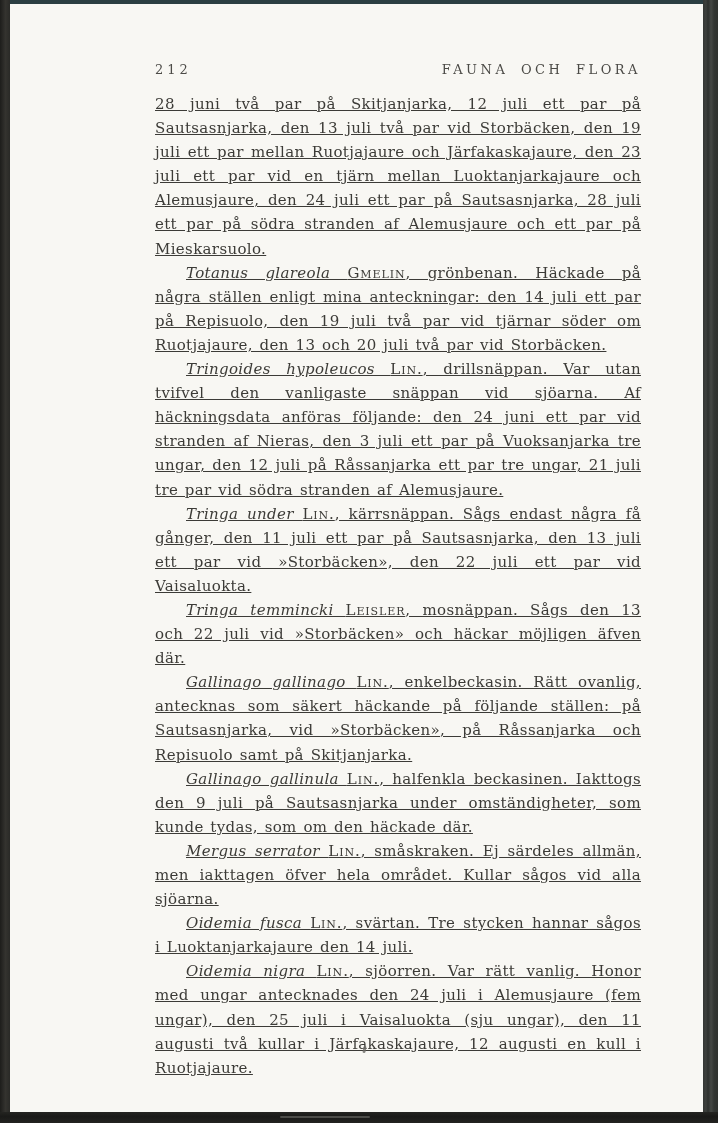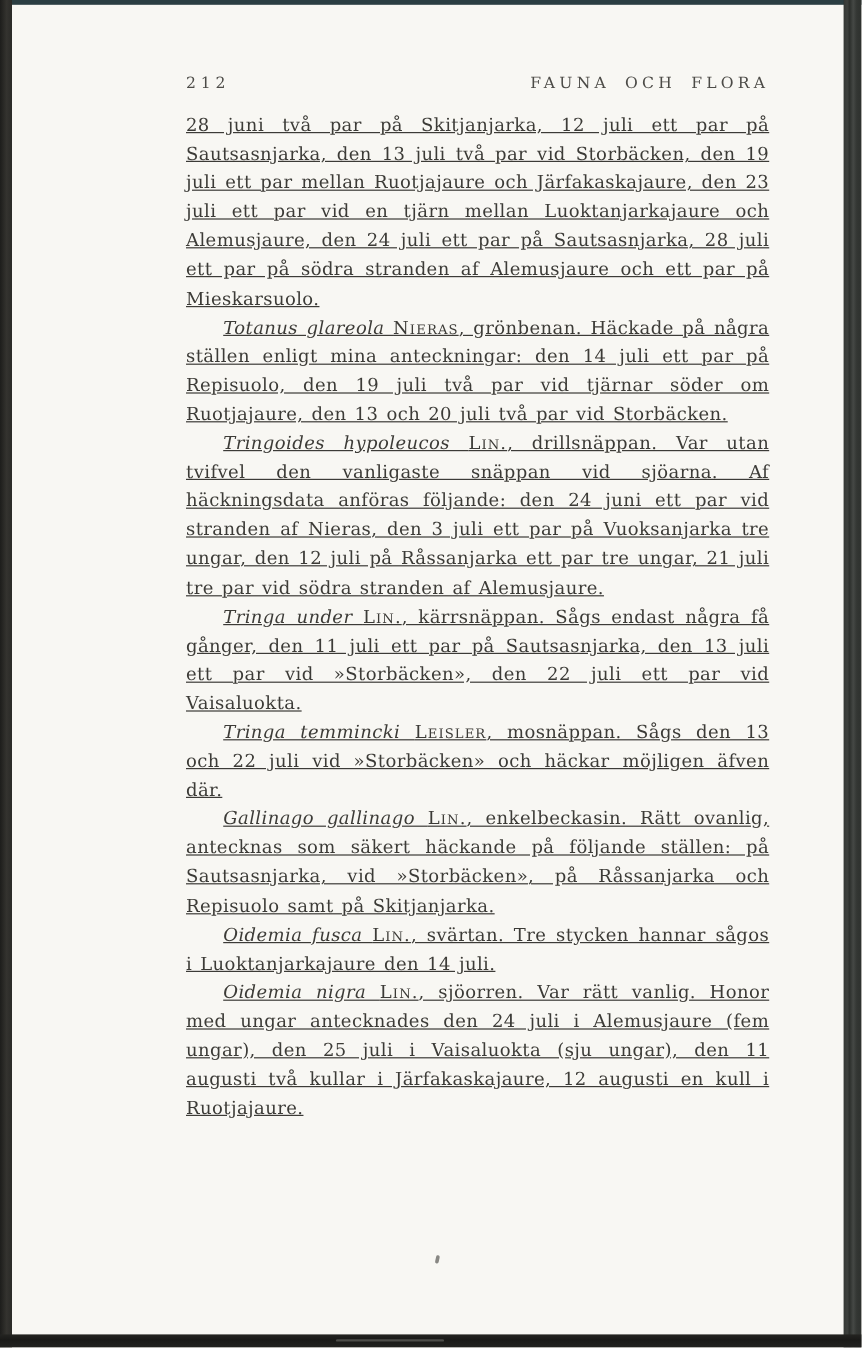--- a/index.html
+++ b/index.html
@@ -77,25 +77,27 @@
 <div class="scan" style="--paper: #f8f7f3; --ink: #3c3b37; --ink-light: #4c4b47; --edge-teal: #2b3e42;">
   <div class="edge-top"></div>
 
   <div class="header">
     <span class="pagenum">212</span>
     <span class="running-title">FAUNA OCH FLORA</span>
   </div>
 
   <div class="page-body">
       <p class="para"><span class="seg-normal">28 juni två par på Skitjanjarka, 12 juli ett par på Sautsasnjarka, den 13 juli två par vid Storbäcken, den 19 juli ett par mellan Ruotjajaure och Järfakaskajaure, den 23 juli ett par vid en tjärn mellan Luoktanjarkajaure och Alemusjaure, den 24 juli ett par på Sautsasnjarka, 28 juli ett par på södra stranden af Alemusjaure och ett par på Mieskarsuolo.</span></p>
-      <p class="para indent"><span class="seg-italic">Totanus glareola </span><span class="seg-smallcaps">Nieras</span><span class="seg-normal">, grönbenan.  Häckade på några ställen enligt mina anteckningar: den 14 juli ett par på Repisuolo, den 19 juli två par vid tjärnar söder om Ruotjajaure, den 13 och 20 juli två par vid Storbäcken.</span></p>
+      <p class="para indent"><span class="seg-italic">Totanus glareola </span><span class="seg-smallcaps">Gmelin</span><span class="seg-normal">, grönbenan.  Häckade på några ställen enligt mina anteckningar: den 14 juli ett par på Repisuolo, den 19 juli två par vid tjärnar söder om Ruotjajaure, den 13 och 20 juli två par vid Storbäcken.</span></p>
       <p class="para indent"><span class="seg-italic">Tringoides hypoleucos </span><span class="seg-smallcaps">Lin.</span><span class="seg-normal">, drillsnäppan.  Var utan tvifvel den vanligaste snäppan vid sjöarna.  Af häckningsdata anföras följande: den 24 juni ett par vid stranden af Nieras, den 3 juli ett par på Vuoksanjarka tre ungar, den 12 juli på Råssanjarka ett par tre ungar, 21 juli tre par vid södra stranden af Alemusjaure.</span></p>
       <p class="para indent"><span class="seg-italic">Tringa under </span><span class="seg-smallcaps">Lin.</span><span class="seg-normal">, kärrsnäppan.  Sågs endast några få gånger, den 11 juli ett par på Sautsasnjarka, den 13 juli ett par vid »Storbäcken», den 22 juli ett par vid Vaisaluokta.</span></p>
       <p class="para indent"><span class="seg-italic">Tringa temmincki </span><span class="seg-smallcaps">Leisler</span><span class="seg-normal">, mosnäppan.  Sågs den 13 och 22 juli vid »Storbäcken» och häckar möjligen äfven där.</span></p>
       <p class="para indent"><span class="seg-italic">Gallinago gallinago </span><span class="seg-smallcaps">Lin.</span><span class="seg-normal">, enkelbeckasin.  Rätt ovanlig, antecknas som säkert häckande på följande ställen: på Sautsasnjarka, vid »Storbäcken», på Råssanjarka och Repisuolo samt på Skitjanjarka.</span></p>
+      <p class="para indent"><span class="seg-italic">Gallinago gallinula </span><span class="seg-smallcaps">Lin.</span><span class="seg-normal">, halfenkla beckasinen.  Iakttogs den 9 juli på Sautsasnjarka under omständigheter, som kunde tydas, som om den häckade där.</span></p>
+      <p class="para indent"><span class="seg-italic">Mergus serrator </span><span class="seg-smallcaps">Lin.</span><span class="seg-normal">, småskraken.  Ej särdeles allmän, men iakttagen öfver hela området.  Kullar sågos vid alla sjöarna.</span></p>
       <p class="para indent"><span class="seg-italic">Oidemia fusca </span><span class="seg-smallcaps">Lin.</span><span class="seg-normal">, svärtan.  Tre stycken hannar sågos i Luoktanjarkajaure den 14 juli.</span></p>
       <p class="para indent"><span class="seg-italic">Oidemia nigra </span><span class="seg-smallcaps">Lin.</span><span class="seg-normal">, sjöorren.  Var rätt vanlig.  Honor med ungar antecknades den 24 juli i Alemusjaure (fem ungar), den 25 juli i Vaisaluokta (sju ungar), den 11 augusti två kullar i Järfakaskajaure, 12 augusti en kull i Ruotjajaure.</span></p>
     </div>
 
   <div class="speck"></div>
 
   <div class="edge-left"></div>
   <div class="edge-right"></div>
   <div class="edge-bottom"></div>
 </div>

